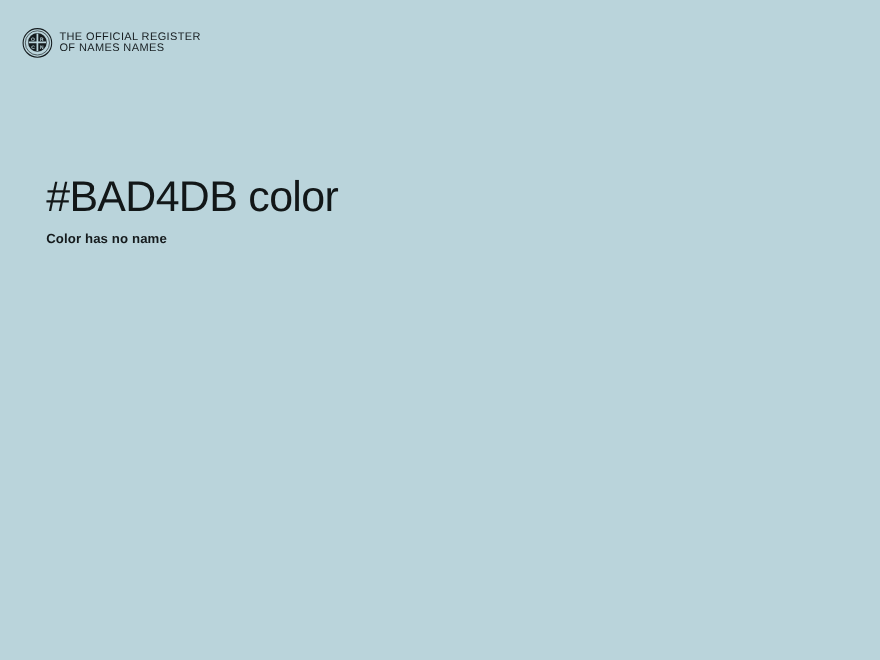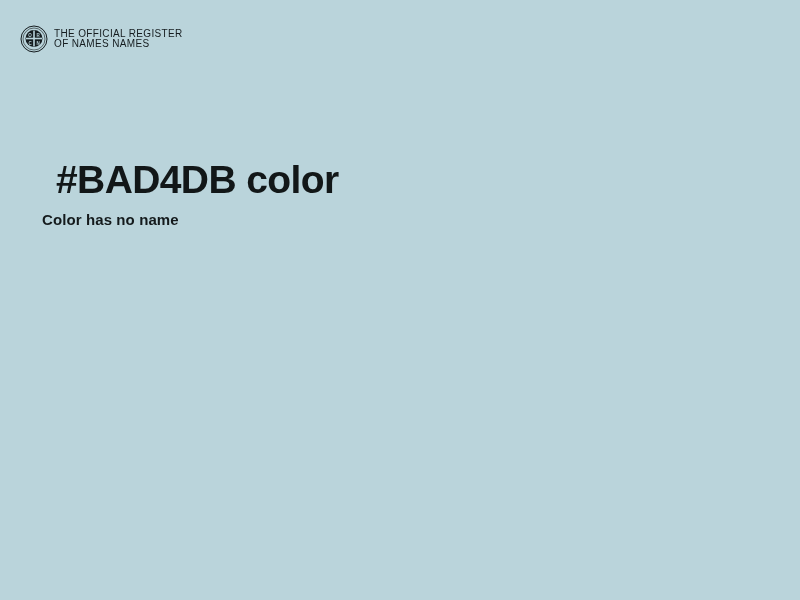--- a/index.html
+++ b/index.html
@@ -49,35 +49,34 @@
     color: #151c1f;
     white-space: nowrap;
   }
 
   
   .headline {
     position: absolute;
     left: 42px;
     top: 131px;
     font-family: "Liberation Sans", sans-serif;
-    font-weight: bold;
+    font-weight: normal;
     font-size: 39px;
     line-height: 46px;
     letter-spacing: -0.6px;
     color: #121718;
     white-space: nowrap;
-    margin-left: 14px;
   }
   .subline {
     position: absolute;
     left: 42px;
     top: 199px;
     font-family: "Liberation Sans", sans-serif;
     font-weight: bold;
-    font-size: 15px;
+    font-size: 12px;
     line-height: 12px;
     letter-spacing: 0.1px;
     color: #141a1c;
     white-space: nowrap;
   }
 
   
   .canvas-body {
     position: absolute;
     left: 0;

